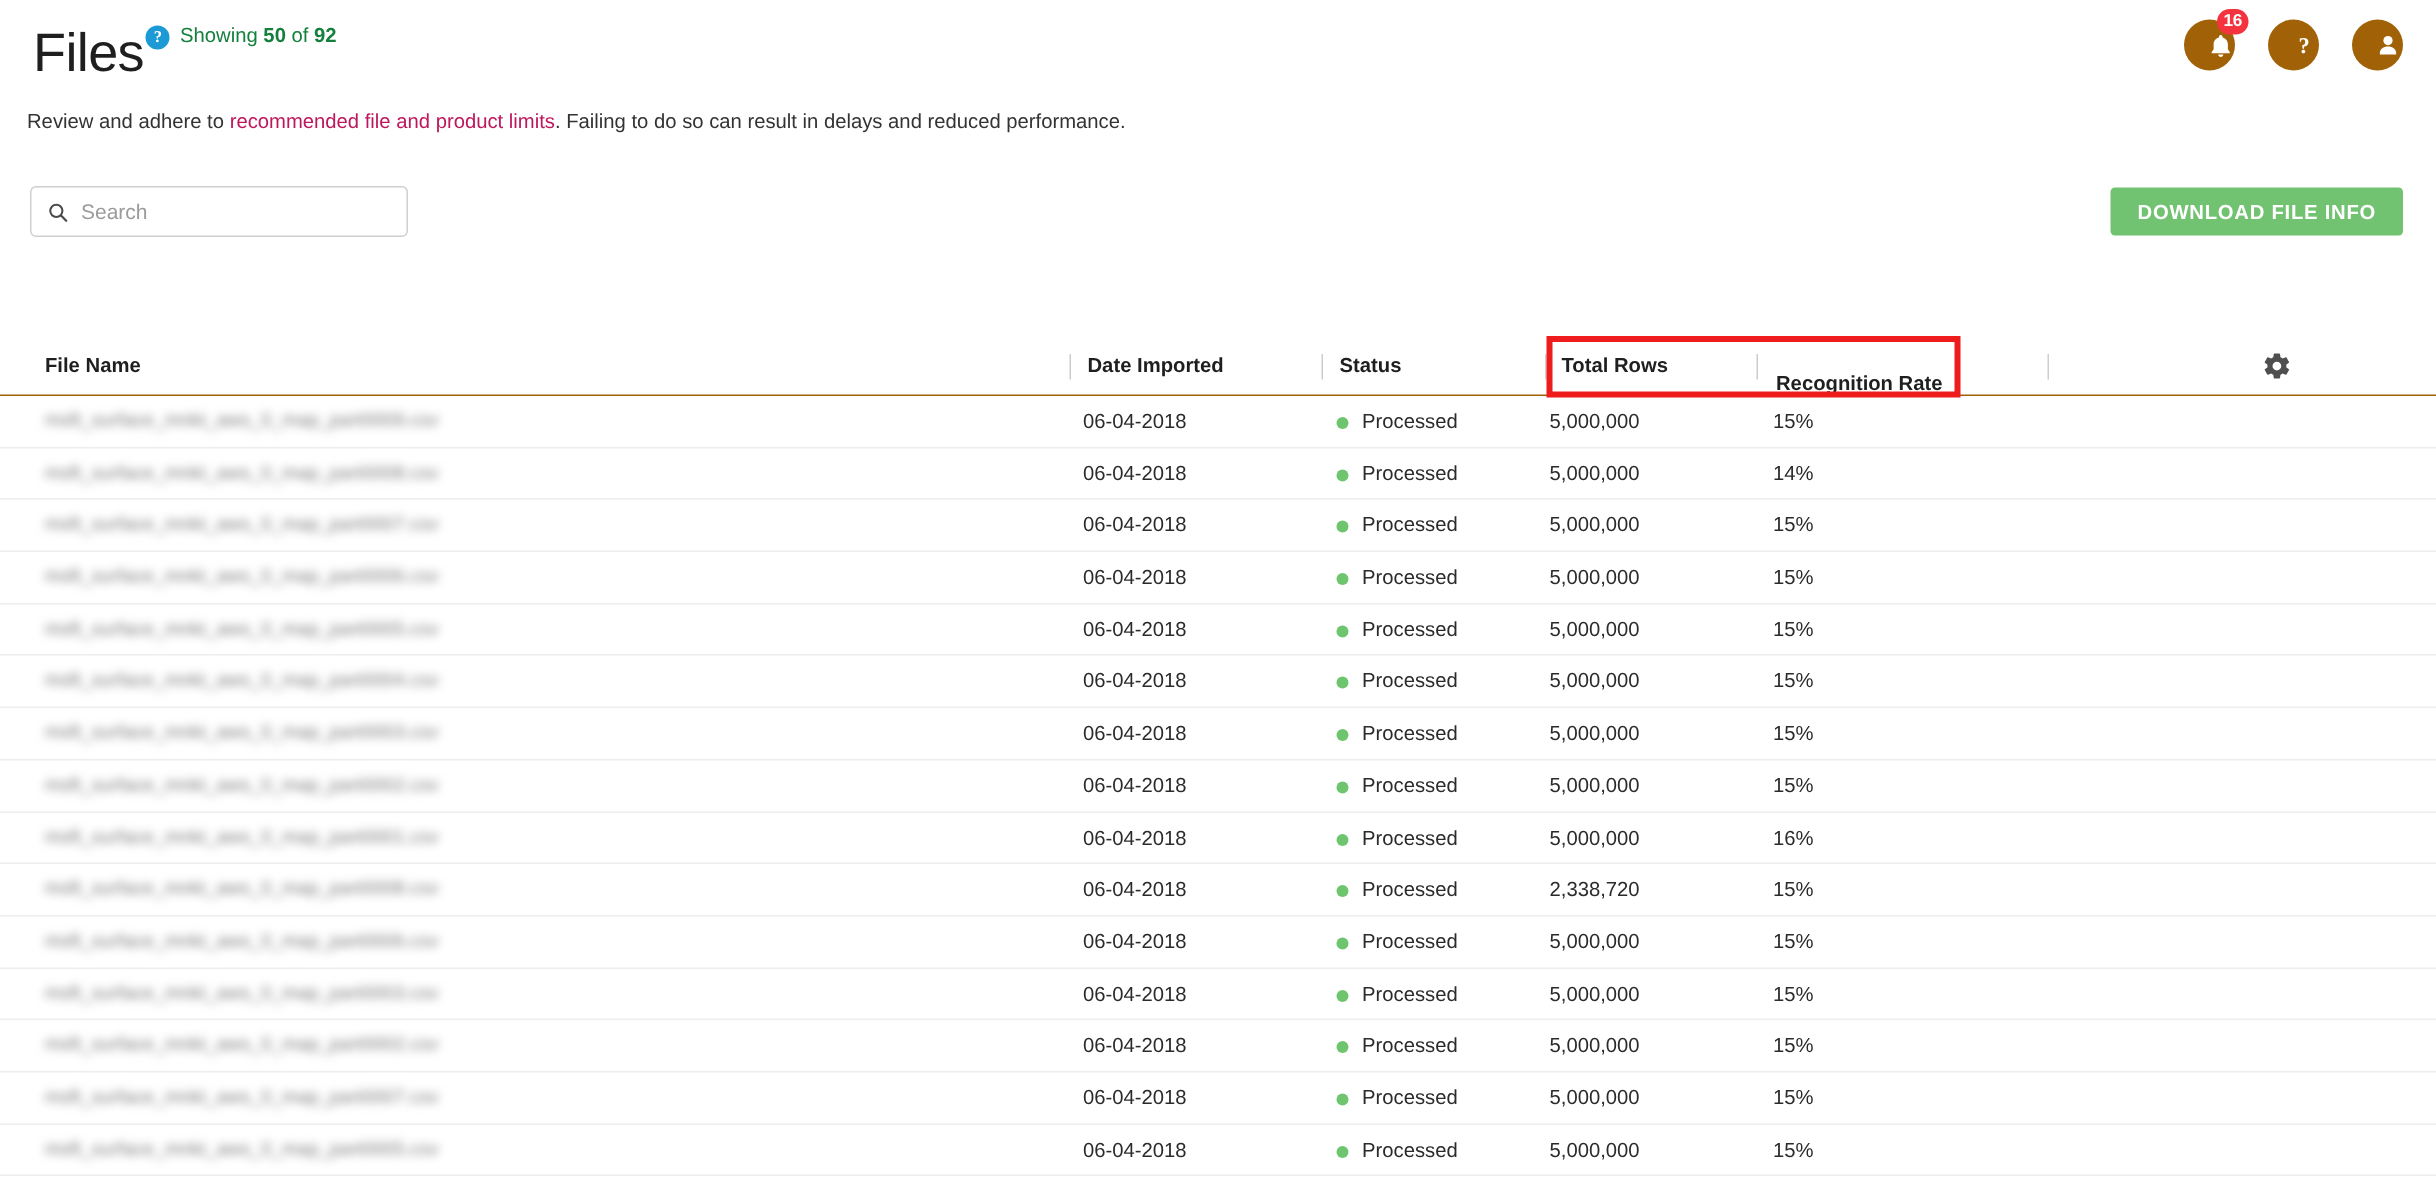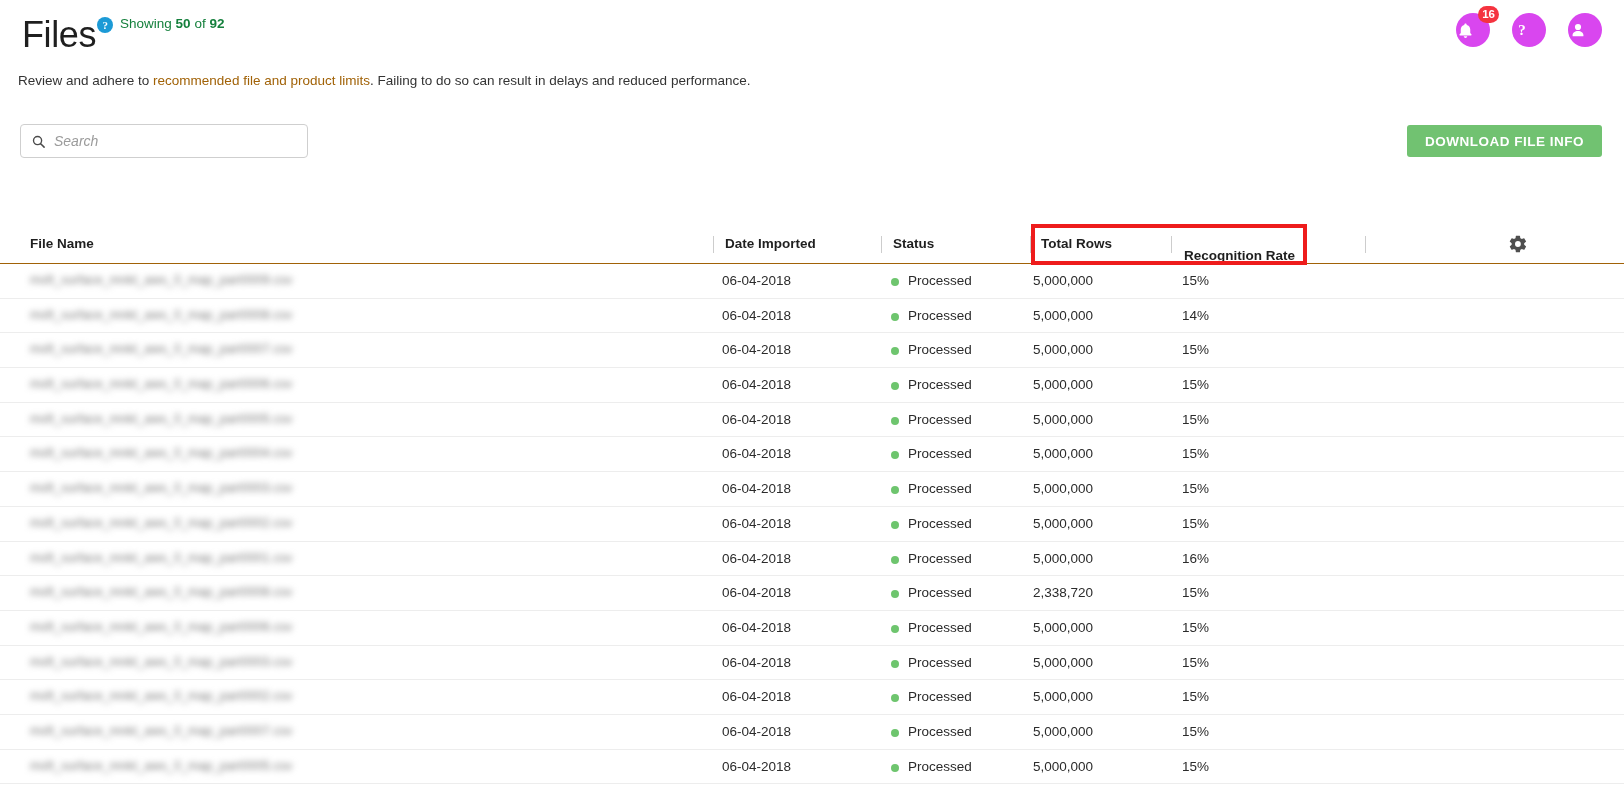--- a/index.html
+++ b/index.html
@@ -18,22 +18,22 @@
   
   .header-icons {
     position: absolute;
     top: 13px; right: 22px;
     display: flex; align-items: center; gap: 22px;
   }
   .circ-icon {
     position: relative;
     width: 34px; height: 34px;
     border-radius: 50%;
-    background: #d946ef;
-    display: flex; align-items: center; justify-content: flex-start;
+    background: #a16207;
+    display: flex; align-items: center; justify-content: flex-end;
     cursor: pointer;
   }
   .circ-icon svg { display: block; }
   .badge {
     position: absolute;
     top: -7px; right: -9px;
     min-width: 21px; height: 17px;
     padding: 0 4px;
     border-radius: 9px;
     background: #f5333f;
@@ -82,34 +82,33 @@
     white-space: nowrap;
   }
   .showing b { font-weight: bold; }
 
   .subtitle {
     position: absolute;
     left: 18px; top: 73px;
     font-size: 13.5px;
     color: #333333;
   }
-  .subtitle a { color: #a16207; text-decoration: none; cursor: pointer; }
+  .subtitle a { color: #be185d; text-decoration: none; cursor: pointer; }
 
   
   .search-box {
     position: absolute;
     left: 20px; top: 124px;
-    width: 288px; height: 34px;
+    width: 252px; height: 34px;
     border: 1px solid #cfcfcf;
     border-radius: 4px;
     background: #fff;
     display: flex; align-items: center;
     padding: 0 10px;
     cursor: text;
-    font-style: italic;
   }
   .search-box svg { flex: 0 0 auto; margin-right: 8px; }
   .search-box .ph {
     font-size: 14px;
     color: #9b9b9b;
   }
 
   .audience-group { position: absolute; left: 405px; top: 108px; }
   .audience-label {
     font-size: 14.5px;

